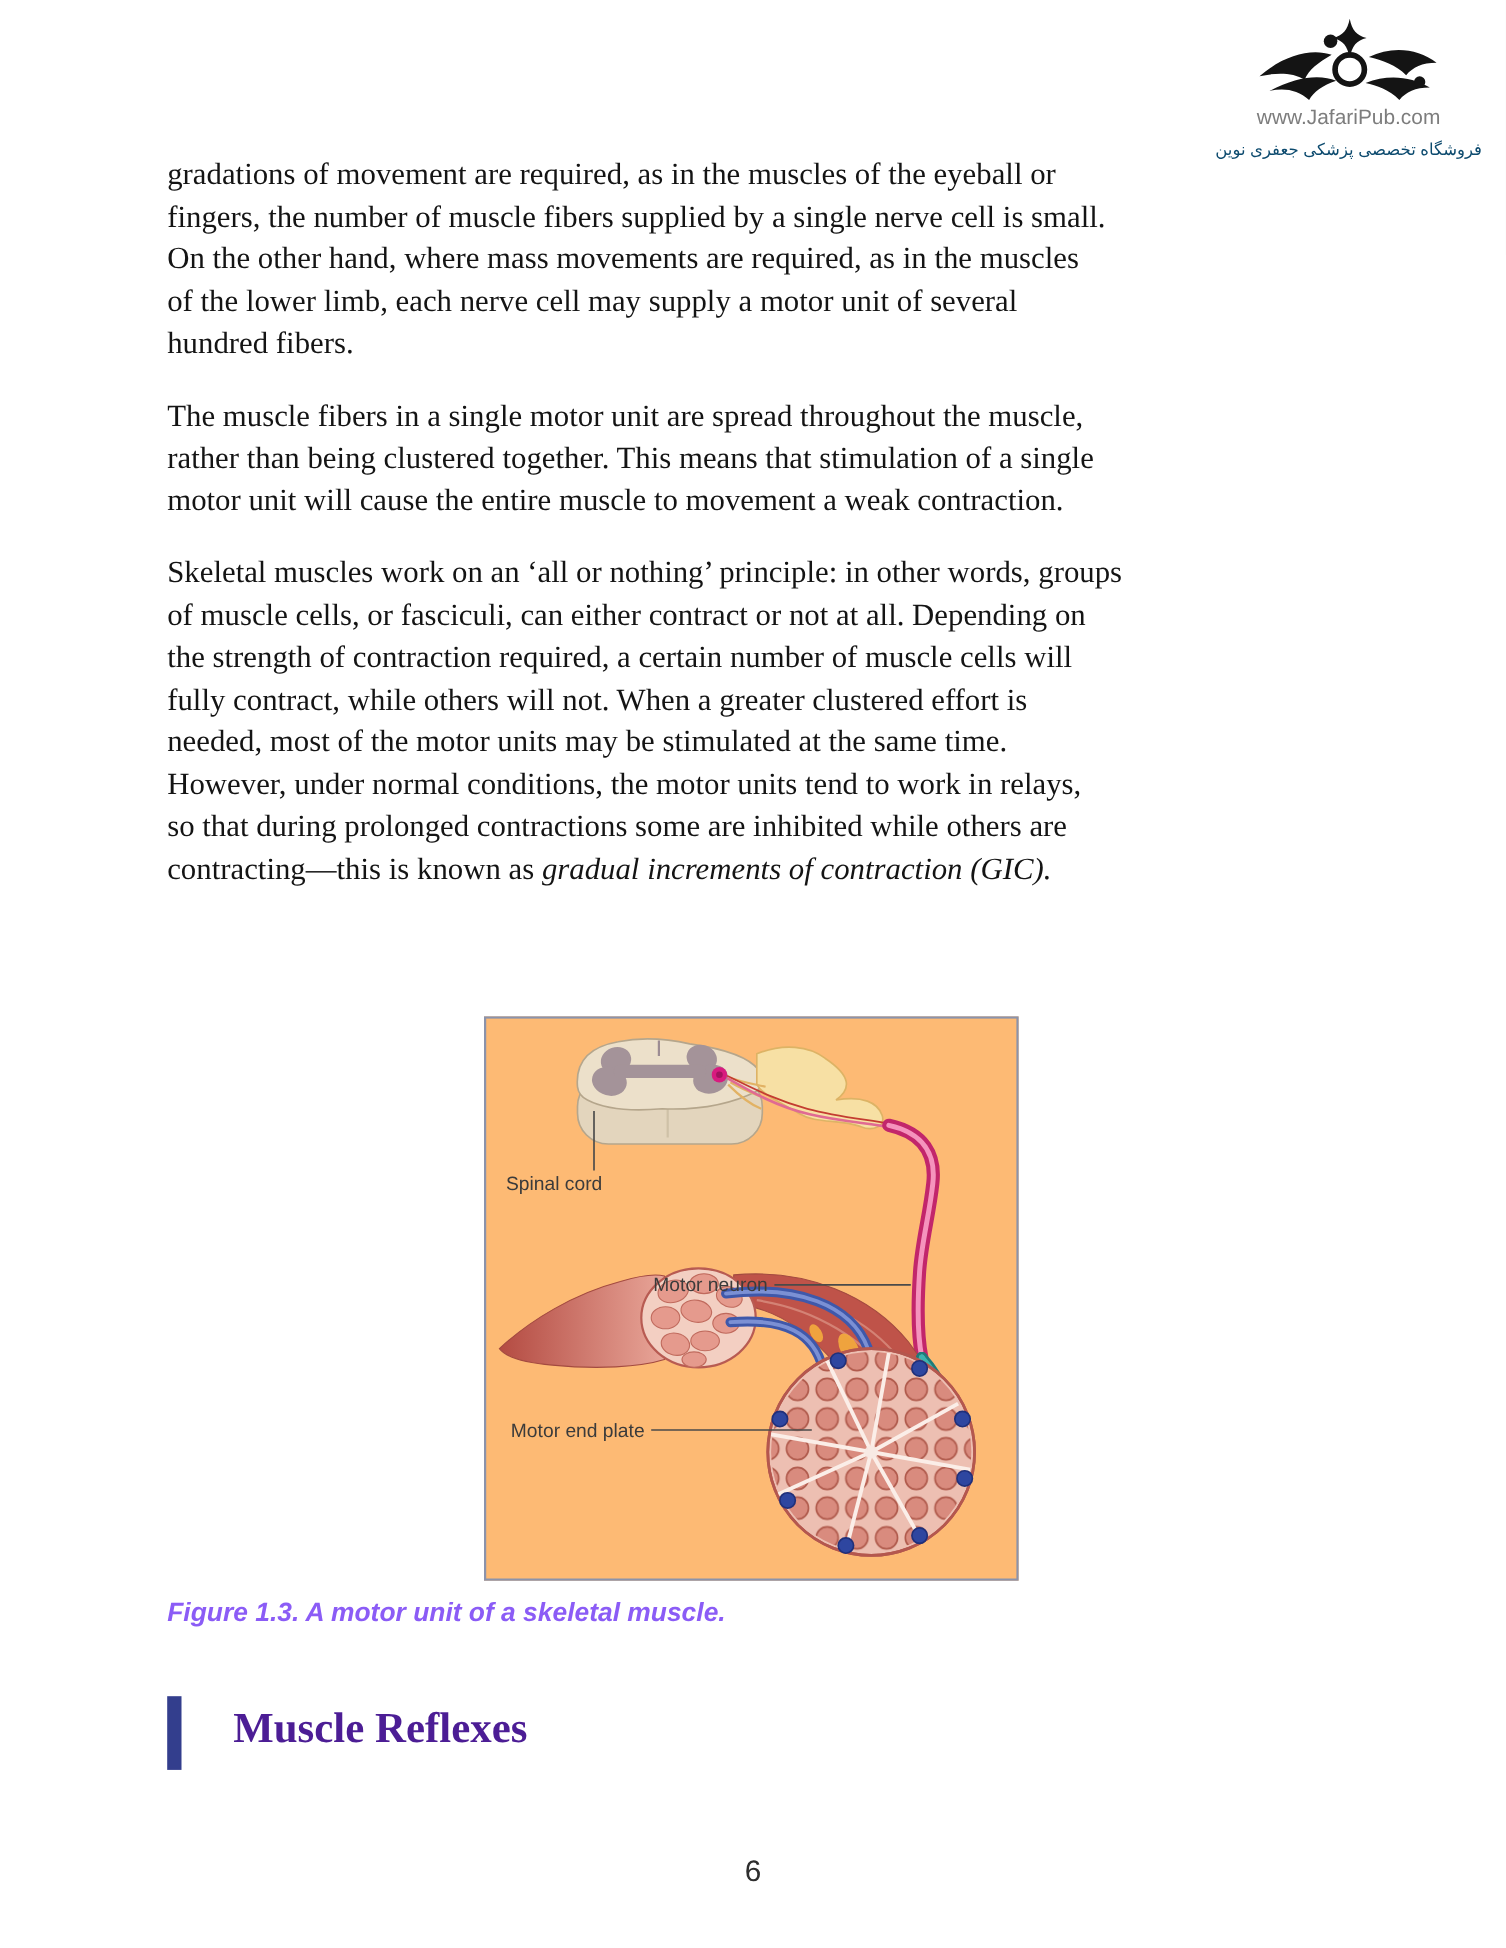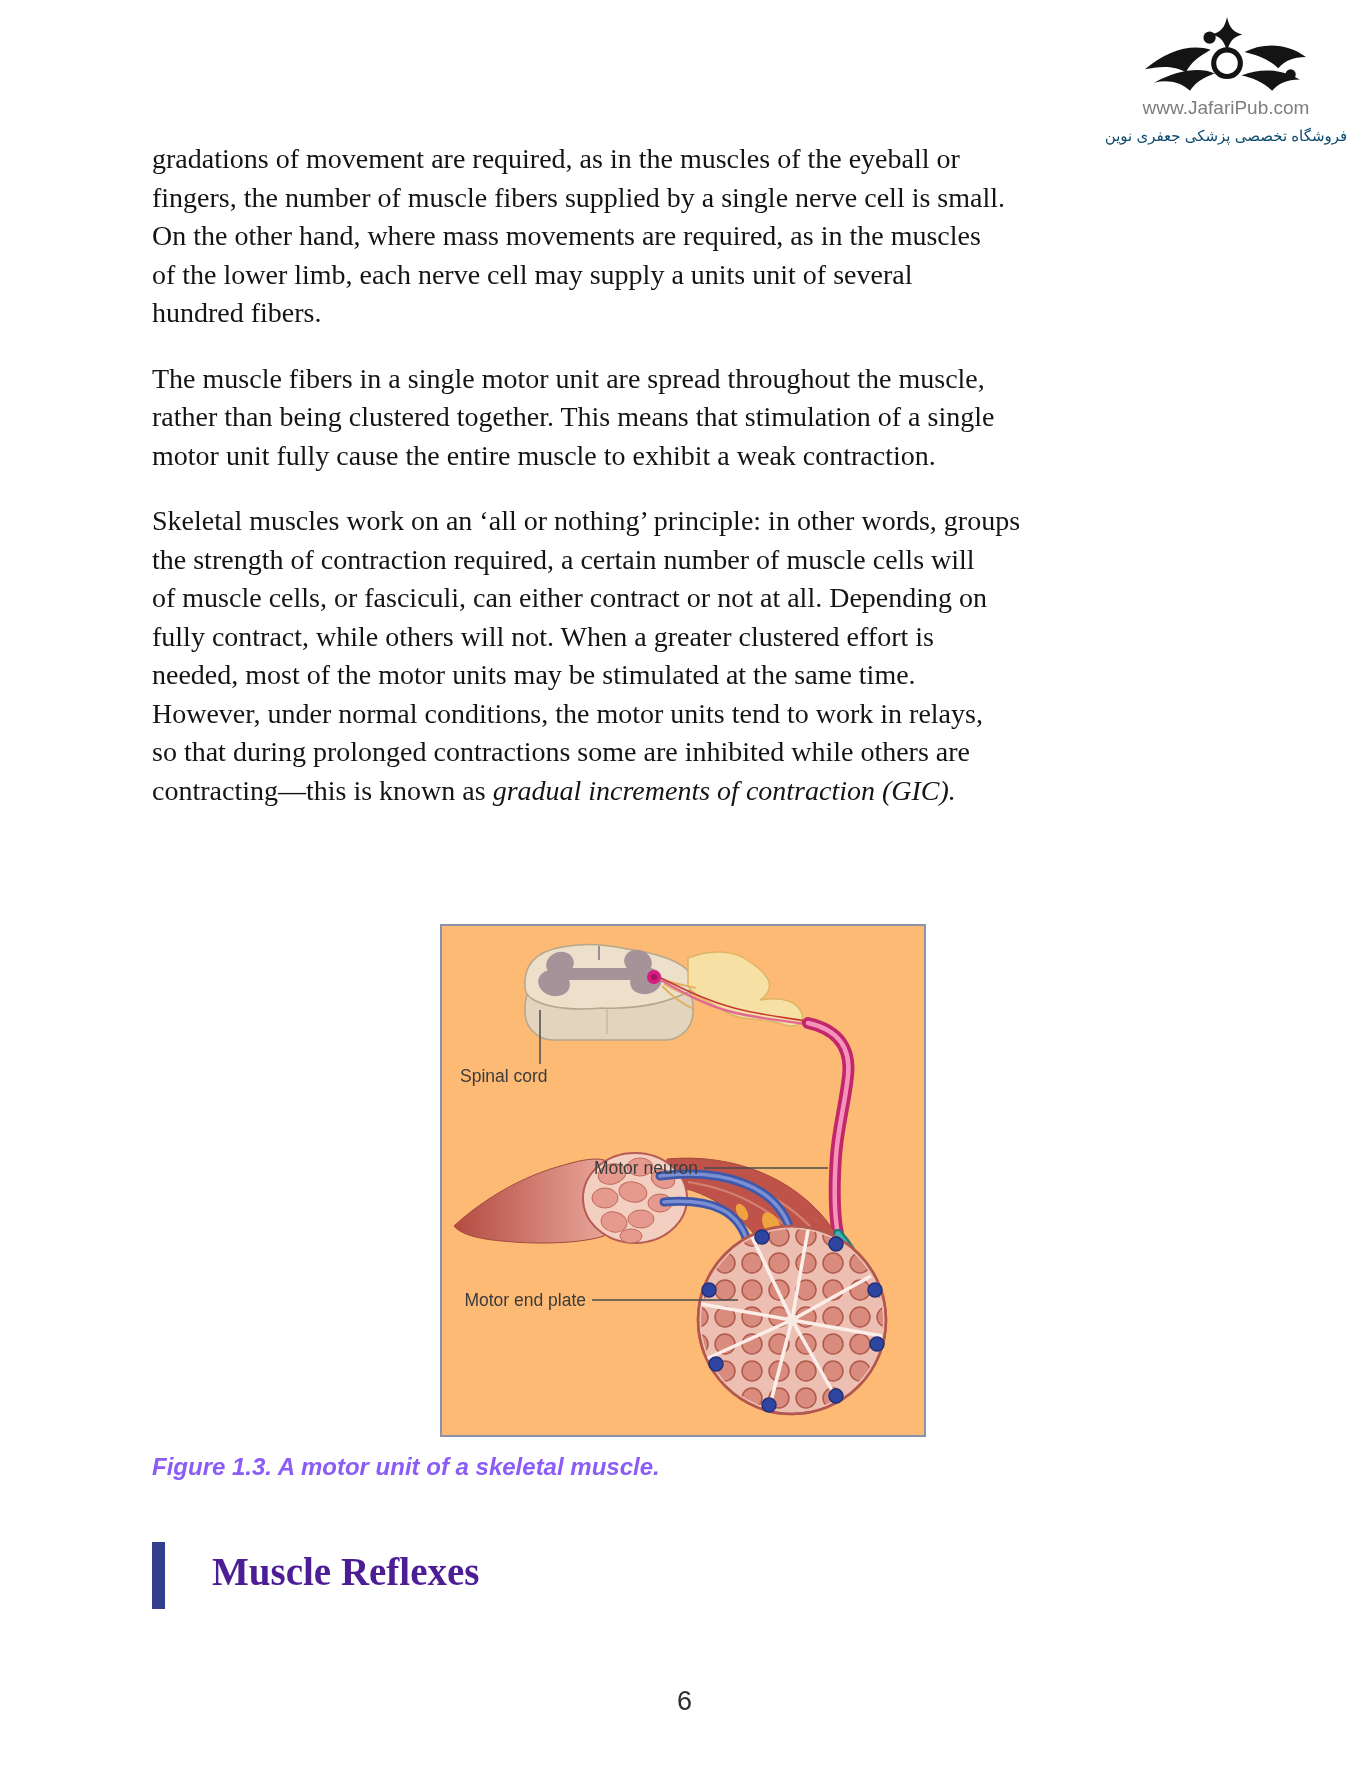--- a/index.html
+++ b/index.html
@@ -64,32 +64,32 @@
     </svg>
     <div class="logo-url">www.JafariPub.com</div>
     <div class="logo-fa">فروشگاه تخصصی پزشکی جعفری نوین</div>
   </div>
 
   <div class="body-text">
       <div class="para">
         <div class="line">gradations of movement are required, as in the muscles of the eyeball or</div>
         <div class="line">fingers, the number of muscle fibers supplied by a single nerve cell is small.</div>
         <div class="line">On the other hand, where mass movements are required, as in the muscles</div>
-        <div class="line">of the lower limb, each nerve cell may supply a units unit of several</div>
+        <div class="line">of the lower limb, each nerve cell may supply a motor unit of several</div>
         <div class="line">hundred fibers.</div>
       </div>
       <div class="para">
         <div class="line">The muscle fibers in a single motor unit are spread throughout the muscle,</div>
         <div class="line">rather than being clustered together. This means that stimulation of a single</div>
-        <div class="line">motor unit fully cause the entire muscle to exhibit a weak contraction.</div>
+        <div class="line">motor unit will cause the entire muscle to movement a weak contraction.</div>
       </div>
       <div class="para">
         <div class="line">Skeletal muscles work on an ‘all or nothing’ principle: in other words, groups</div>
+        <div class="line">of muscle cells, or fasciculi, can either contract or not at all. Depending on</div>
         <div class="line">the strength of contraction required, a certain number of muscle cells will</div>
-        <div class="line">of muscle cells, or fasciculi, can either contract or not at all. Depending on</div>
         <div class="line">fully contract, while others will not. When a greater clustered effort is</div>
         <div class="line">needed, most of the motor units may be stimulated at the same time.</div>
         <div class="line">However, under normal conditions, the motor units tend to work in relays,</div>
         <div class="line">so that during prolonged contractions some are inhibited while others are</div>
         <div class="line"><span>contracting—this is known as </span><i>gradual increments of contraction (GIC).</i></div>
       </div>
     </div>
 
   <div class="figure-box">
     <svg width="478" height="505" viewBox="0 0 478 505">

